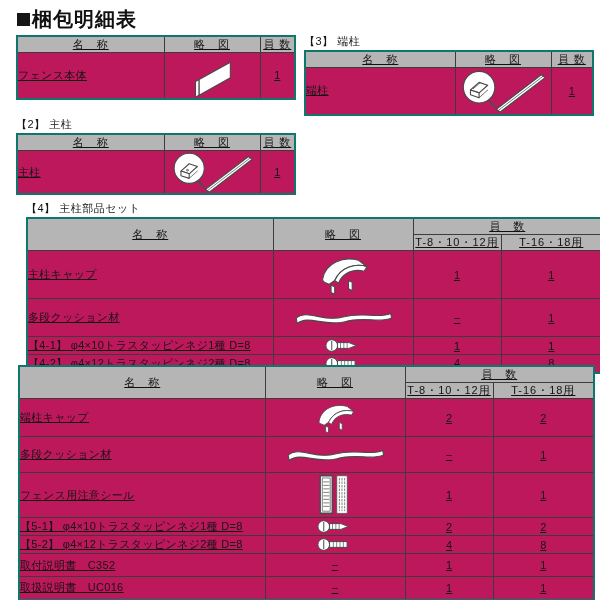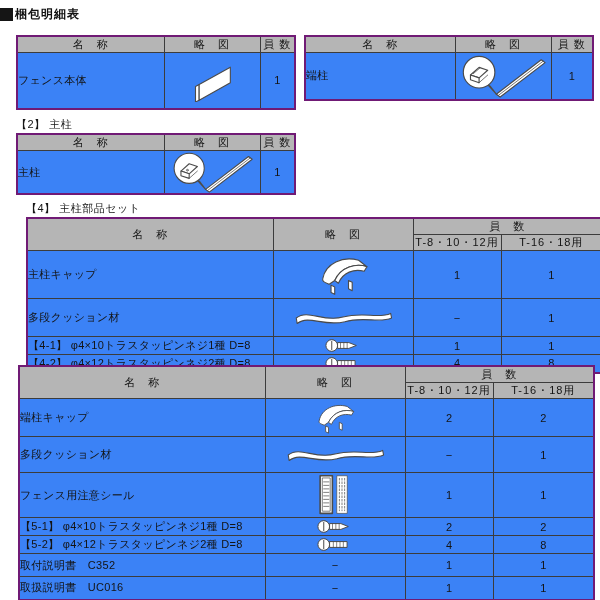--- a/index.html
+++ b/index.html
@@ -1,34 +1,34 @@
 <!DOCTYPE html>
 <html><head>
 <meta charset="utf-8">
 <style>
   html,body{margin:0;padding:0;}
   body{
     width:600px;height:600px;position:relative;background:#ffffff;
     font-family:"Liberation Sans","DejaVu Sans",sans-serif;color:#111;
     overflow:hidden;
   }
-  .title{position:absolute;left:0;top:6px;display:flex;align-items:center;
-    font-weight:bold;font-size:12px;letter-spacing:1px;color:#111;}
+  .title{position:absolute;left:17px;top:6px;display:flex;align-items:center;
+    font-weight:bold;font-size:20px;letter-spacing:1px;color:#111;}
   .title-square{width:13px;height:13px;background:#151515;margin-right:2px;flex:0 0 auto;}
   .section{position:absolute;}
   .sec-label{font-size:11px;line-height:13px;margin-bottom:2px;letter-spacing:0.5px;color:#161616;white-space:nowrap;}
-  table.parts{border-collapse:collapse;table-layout:fixed;background:#3b82f6;border:2px solid #701a75;}
+  table.parts{border-collapse:collapse;table-layout:fixed;background:#be185d;border:2px solid #0f766e;text-decoration:underline;}
   table.parts th,table.parts td{border:1px solid #3c3c3c;font-size:11px;padding:0;overflow:hidden;color:#141414;}
   table.parts th{background:#b5b5b5;font-weight:normal;text-align:center;letter-spacing:1px;}
   th.sub{font-size:10.5px;letter-spacing:0;margin-top:20px;}
   td.name{text-align:left;padding-left:9px;letter-spacing:0.3px;white-space:nowrap;}
   td.qty{text-align:center;}
   td.sketch{text-align:center;vertical-align:middle;}
   td.sketch svg{display:block;margin:0 auto;}
-  tr.h46{height:56px}tr.h44{height:38px}tr.h47{height:47px}
+  tr.h46{height:46px}tr.h44{height:38px}tr.h47{height:47px}
   tr.h14{height:14px}tr.h15{height:15px}tr.h16{height:16px}
   tr.h48{height:48px}tr.h38{height:38px}tr.h36{height:36px}
   tr.h18{height:18px}tr.h17{height:23px}tr.h45{height:45px}
   .sk{stroke:#4a4a4a;stroke-width:1.2;fill:none;stroke-linejoin:round;stroke-linecap:round;}
   .skf{stroke:#4a4a4a;stroke-width:1.2;fill:#ffffff;stroke-linejoin:round;}
   .thin{stroke-width:0.8;}
 </style>
 </head>
 <body>
 
@@ -60,20 +60,21 @@
             <polygon class="skf" points="16,29 50,10 50,27 16,46"></polygon>
           </svg>
         </td>
         <td class="qty">1</td>
       </tr>
     </tbody>
   </table>
 </div>
 
 <div class="section" style="left:304px;top:35px;">
+  <div class="sec-label">【3】 端柱</div>
   <table class="parts" style="width:288px">
     <colgroup>
         <col style="width:150px">
         <col style="width:96px">
         <col style="width:42px">
       </colgroup>
     <thead>
       <tr class="h15">
         <th>名　称</th>
         <th>略　図</th>

